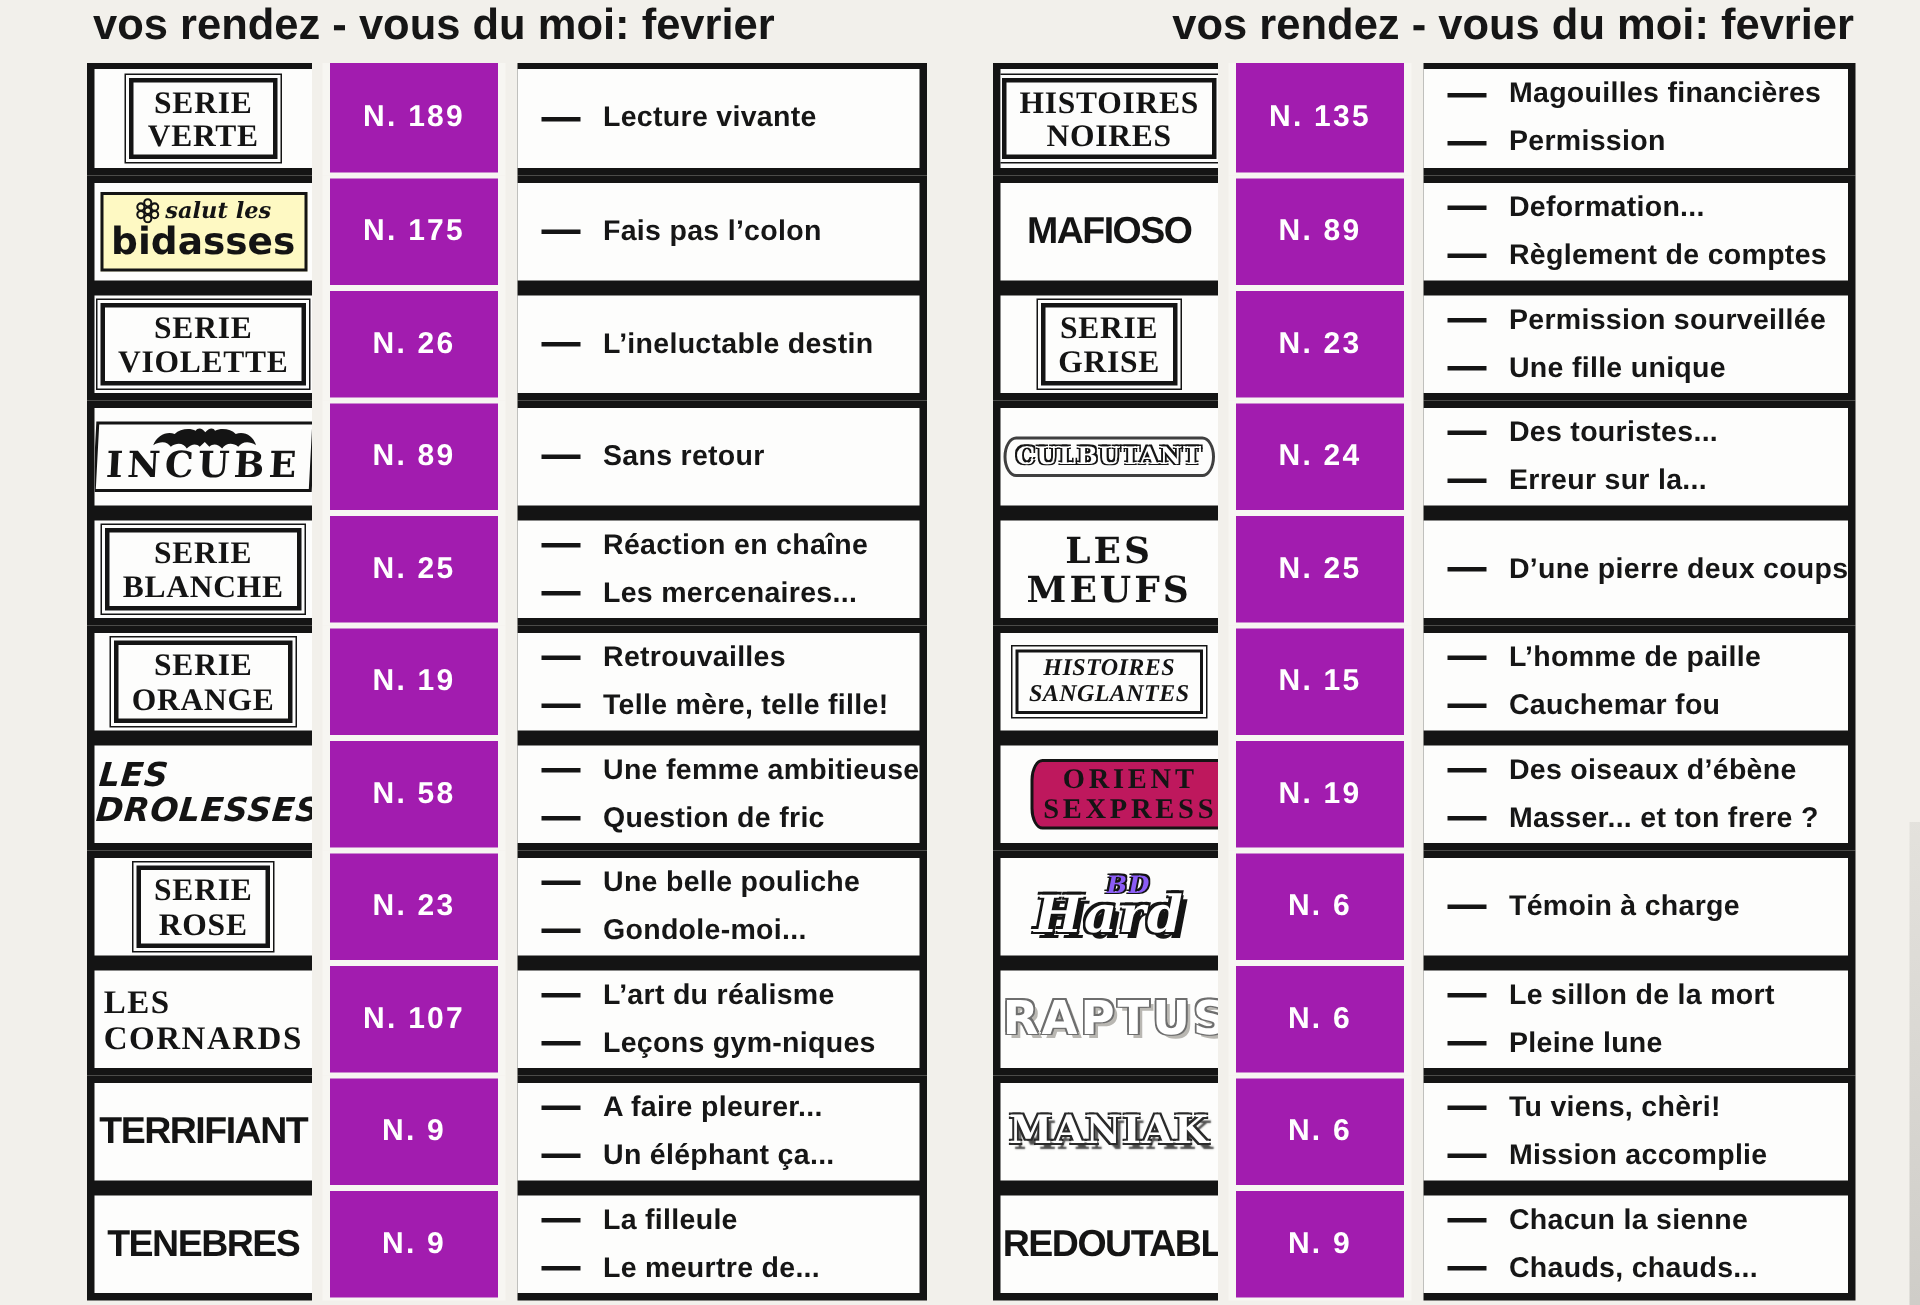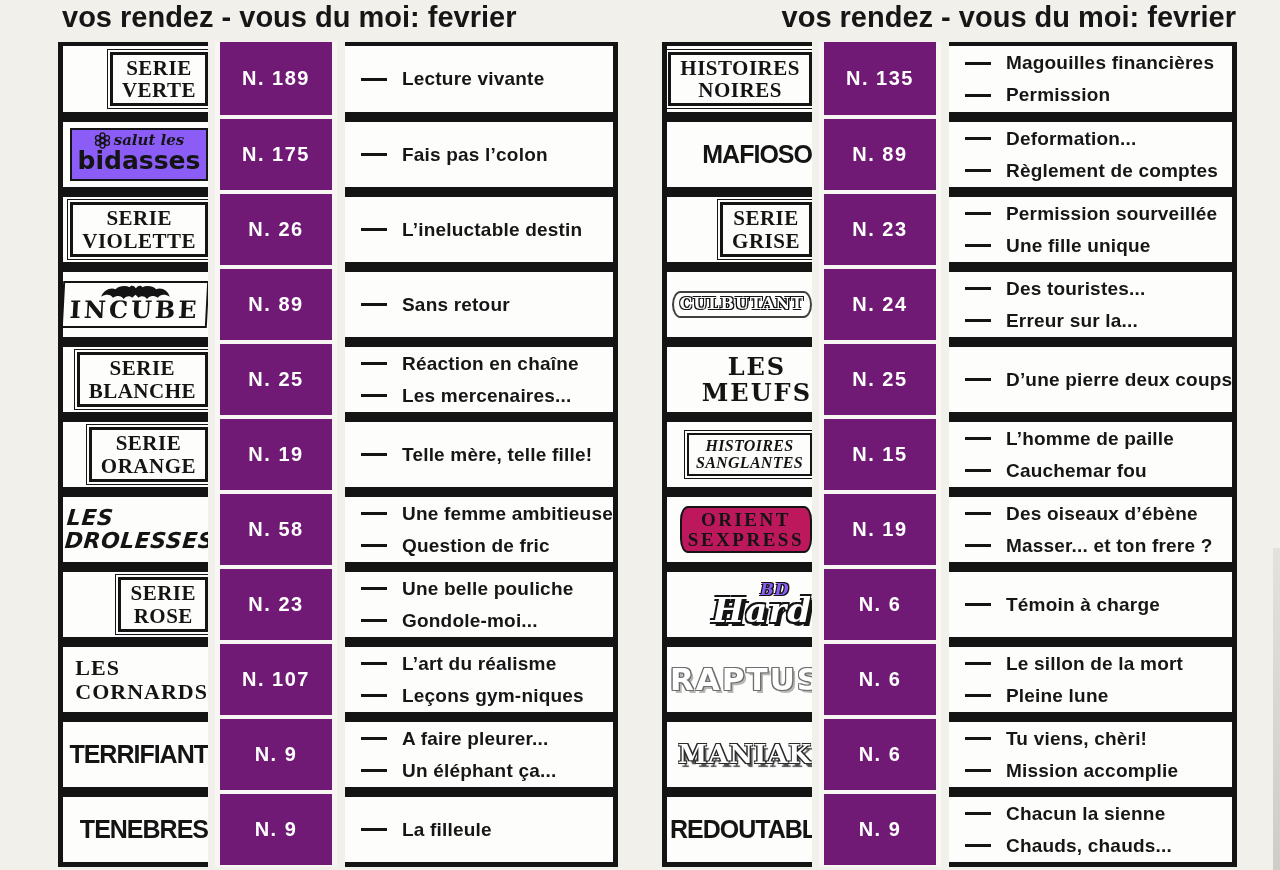--- a/index.html
+++ b/index.html
@@ -22,27 +22,27 @@
   .tables{
     position:absolute;left:58px;top:42px;width:1179px;
     display:flex;gap:44px;
   }
   .sched-table{flex:1 1 0;display:flex;flex-direction:column;}
   .row{display:flex;height:75px;}
 
   
   .cellA{width:150px;background:#141414;padding:5px 0 5px 5px;box-sizing:border-box;flex:none;}
   .row:first-child .cellA{padding-top:4px;}
-  .cellA-in{background:#fdfdfc;width:100%;height:100%;display:flex;align-items:center;justify-content:flex-end;overflow:hidden;}
+  .cellA-in{background:#fdfdfc;width:100%;height:100%;display:flex;align-items:center;justify-content:center;overflow:hidden;}
 
   .gap1{width:7px;flex:none;}
   
   .cellB{width:122px;background:#f7f6f2;padding:2px 5px;box-sizing:border-box;flex:none;}
   .row:first-child .cellB{padding-top:0;}
-  .cellB-in{background:#701a75;width:100%;height:100%;display:flex;align-items:center;justify-content:center;}
+  .cellB-in{background:#a21caf;width:100%;height:100%;display:flex;align-items:center;justify-content:center;}
   .num{color:#ffffff;font-weight:bold;font-size:20px;letter-spacing:1.5px;white-space:nowrap;}
 
   .gap2{width:8px;flex:none;}
   
   .cellC{flex:1;background:#141414;padding:5px 5px 5px 0;box-sizing:border-box;min-width:0;}
   .row:first-child .cellC{padding-top:4px;}
   .cellC-in{background:#fdfdfc;height:100%;display:flex;flex-direction:column;justify-content:center;gap:10px;padding-left:6px;box-sizing:border-box;overflow:hidden;}
   .title-line{display:flex;align-items:center;white-space:nowrap;}
   .dash{width:26px;height:3px;background:#141414;margin:0 15px 0 10px;flex:none;}
   .title-text{font-weight:bold;font-size:19px;letter-spacing:0.2px;color:#161616;}
@@ -69,21 +69,21 @@
   .lg-italic-slab{font-family:"DejaVu Sans", sans-serif;font-style:italic;font-weight:bold;font-size:22px;letter-spacing:0.5px;text-align:left;transform:skewX(-5deg);}
   .lg-heavy-sans{font-family:"Liberation Sans", sans-serif;font-weight:bold;font-size:25px;letter-spacing:-1px;}
   .lg-heavy-slab{font-family:"DejaVu Serif", serif;font-weight:bold;font-size:24px;letter-spacing:2px;}
 
   .lg-incube{
     font-family:"DejaVu Serif", serif;font-weight:bold;font-size:24px;letter-spacing:3px;
     border:2px solid #141414;padding:2px 6px 4px;width:130px;background:#fdfdfc;transform:skewX(-3deg);
   }
   .lg-incube svg{display:block;margin:0 auto -3px;}
 
-  .lg-bidasses{border:2px solid #141414;width:134px;padding:2px 0 4px;background:#8b5cf6;}
+  .lg-bidasses{border:2px solid #141414;width:134px;padding:2px 0 4px;background:#fef9c3;}
   .lg-bidasses .script-wrap{display:flex;align-items:center;justify-content:center;gap:3px;}
   .lg-bidasses .ll0{font-family:"DejaVu Serif", serif;font-style:italic;font-weight:bold;font-size:15px;}
   .lg-bidasses .ll1{font-family:"DejaVu Sans", sans-serif;font-weight:bold;font-size:25px;letter-spacing:0px;margin-top:-1px;}
 
   .lg-culbutant{
     font-family:"DejaVu Serif", serif;font-weight:bold;font-size:16px;letter-spacing:1px;
     border:2px solid #404040;border-radius:10px/16px;padding:3px 6px;background:#fdfdfc;
     color:#fff;text-shadow:-1.2px -1.2px 0 #141414,1.2px -1.2px 0 #141414,-1.2px 1.2px 0 #141414,1.2px 1.2px 0 #141414;
   }
   .lg-bdhard{line-height:0.9;}
@@ -279,20 +279,24 @@
     <div class="cellB">
       <div class="cellB-in">
         <span class="num">N. 19</span>
       </div>
     </div>
     <div class="gap2"></div>
     <div class="cellC">
       <div class="cellC-in">
             <div class="title-line">
               <span class="dash"></span>
+              <span class="title-text">Retrouvailles</span>
+            </div>
+            <div class="title-line">
+              <span class="dash"></span>
               <span class="title-text">Telle mère, telle fille!</span>
             </div>
           </div>
     </div>
   </div>
 
   <div class="row">
     <div class="cellA">
       <div class="cellA-in">
         <div class="logo lg-italic-slab">
@@ -425,20 +429,24 @@
         <span class="num">N. 9</span>
       </div>
     </div>
     <div class="gap2"></div>
     <div class="cellC">
       <div class="cellC-in">
             <div class="title-line">
               <span class="dash"></span>
               <span class="title-text">La filleule</span>
             </div>
+            <div class="title-line">
+              <span class="dash"></span>
+              <span class="title-text">Le meurtre de...</span>
+            </div>
           </div>
     </div>
   </div>
 </section>
   <section class="sched-table" id="table-right">
   <div class="row">
     <div class="cellA">
       <div class="cellA-in">
         <div class="logo lg-boxed-serif">
               <span class="logo-line ll0">HISTOIRES</span>

